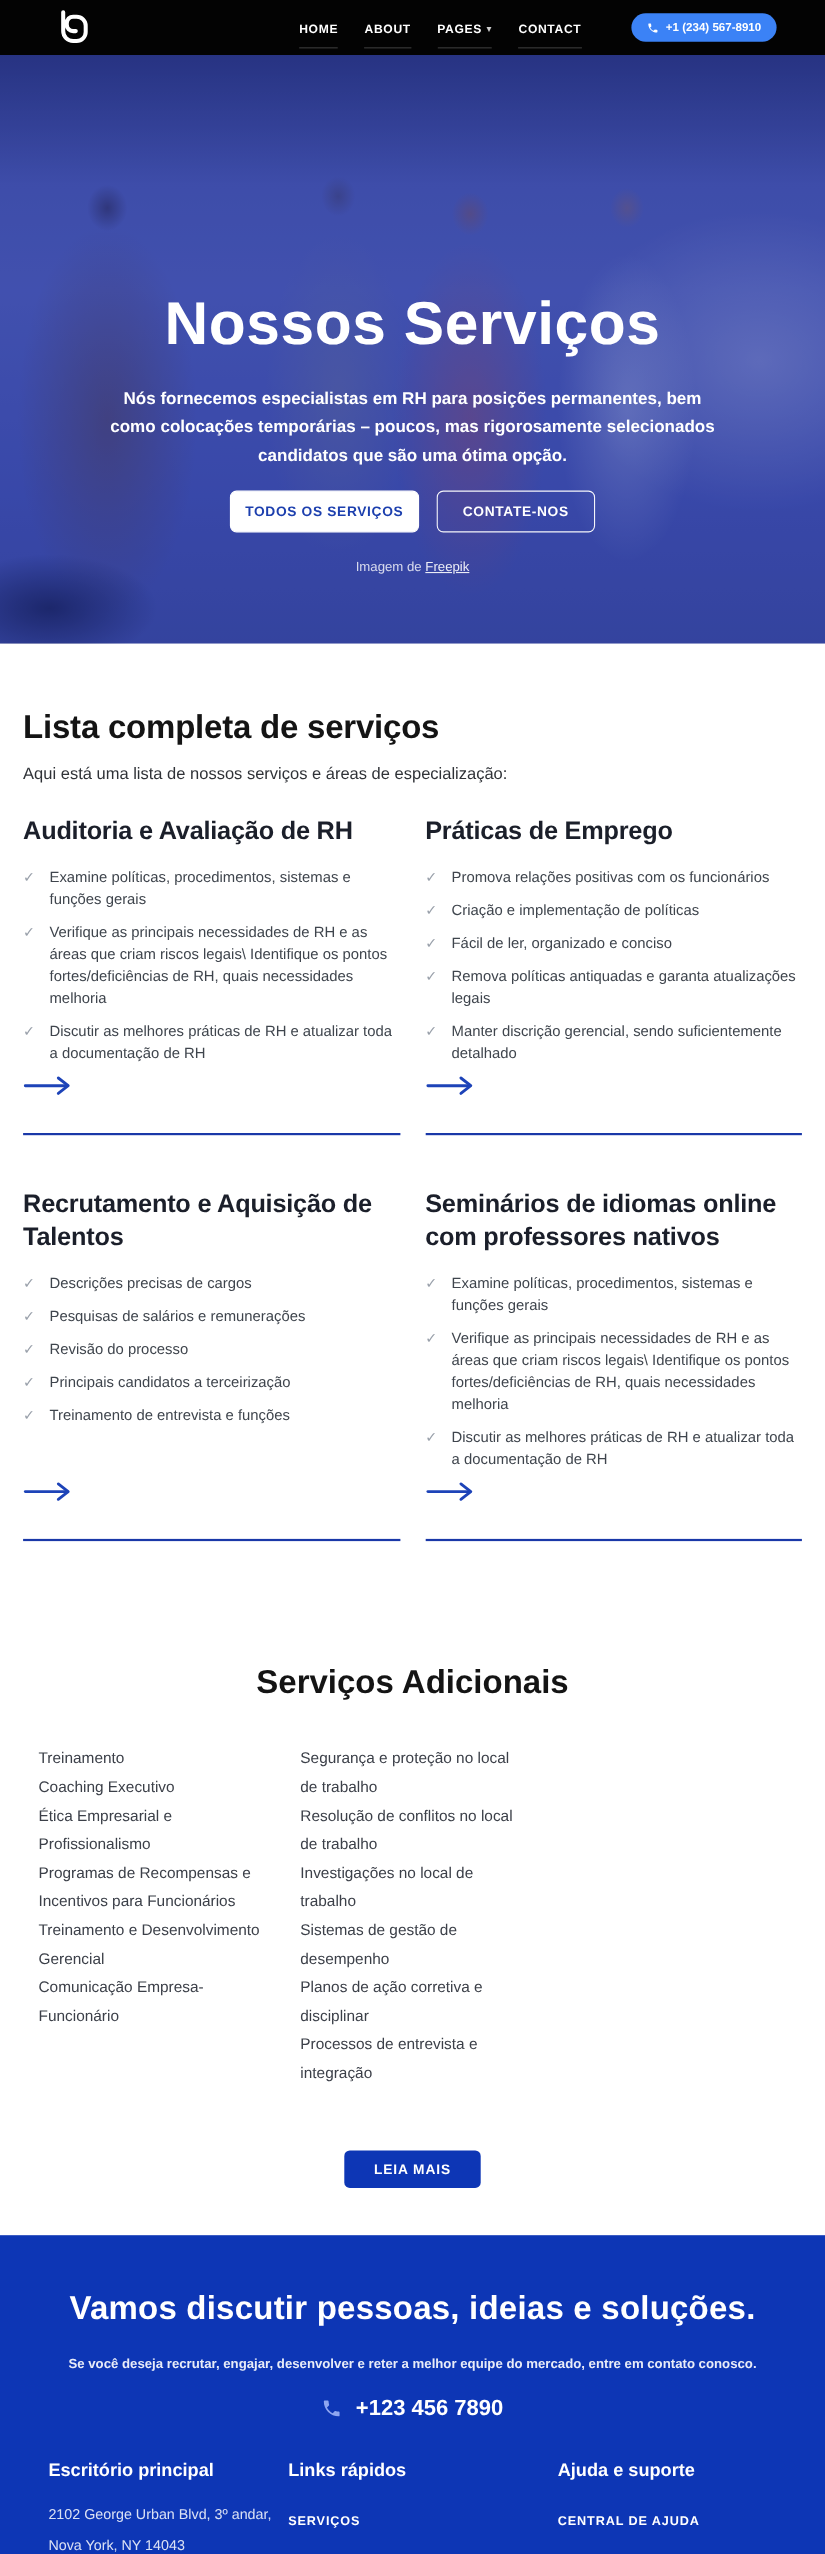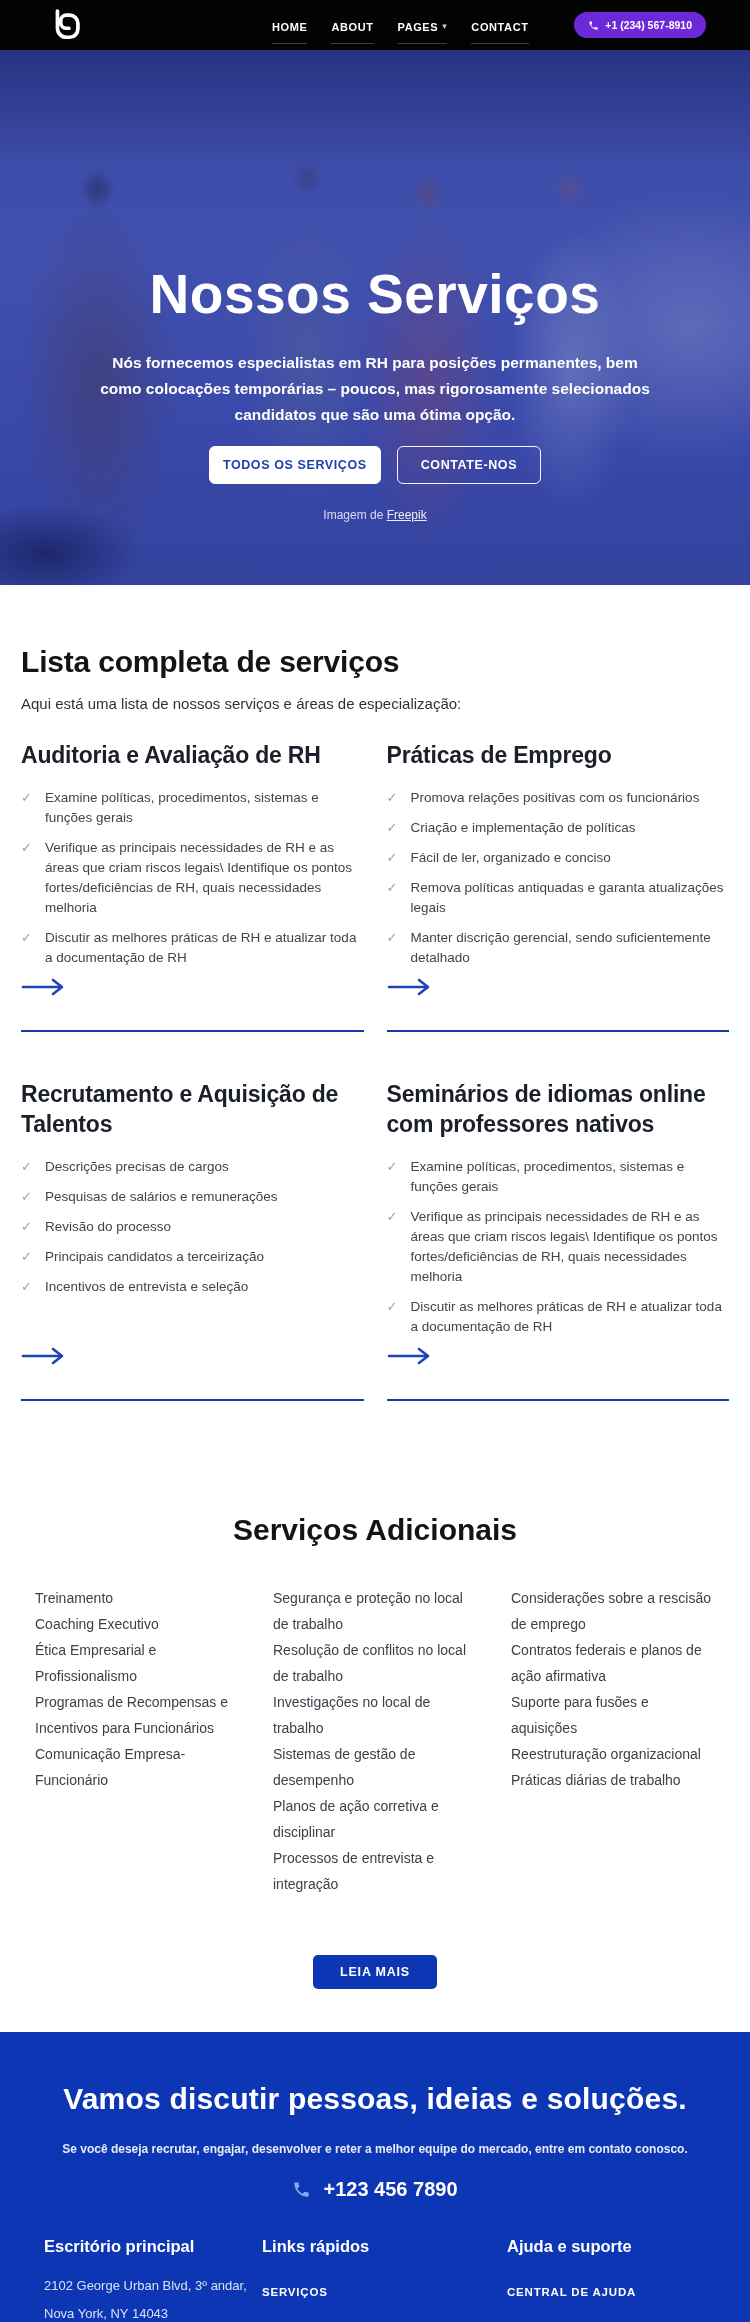--- a/index.html
+++ b/index.html
@@ -5,21 +5,21 @@
   html,body{margin:0;padding:0;background:#fff;}
   body{font-family:"Liberation Sans","DejaVu Sans",sans-serif;color:#17181c;}
   .page{width:750px;margin:0 auto;position:relative;}
 
   
   .nav{height:50px;background:#030303;display:flex;align-items:center;padding:0 44px;box-sizing:border-box;}
   .logo{width:40px;height:40px;display:flex;align-items:center;justify-content:center;cursor:pointer;}
   .menu{list-style:none;display:flex;gap:24px;margin:0 0 0 188px;padding:0;}
   .menu li{color:#fff;font-size:11px;font-weight:bold;letter-spacing:.6px;border-bottom:1px solid #3d3d3d;padding-bottom:10px;margin-bottom:-14px;cursor:pointer;display:flex;gap:4px;align-items:flex-start;}
   .menu .chev{font-size:9px;line-height:11px;color:#cfcfcf;}
-  .phone-pill{margin-left:auto;background:#6d28d9;border-radius:15px;color:#fff;font-size:10.5px;font-weight:bold;display:flex;align-items:center;gap:6px;padding:7px 14px;cursor:pointer;}
+  .phone-pill{margin-left:auto;background:#3b82f6;border-radius:15px;color:#fff;font-size:10.5px;font-weight:bold;display:flex;align-items:center;gap:6px;padding:7px 14px;cursor:pointer;}
 
   
   .hero{position:relative;height:535px;overflow:hidden;
     background:
       linear-gradient(180deg, rgba(15,20,60,.55), rgba(15,20,60,0) 22%),
       radial-gradient(140px 70px at 6% 94%, rgba(8,12,35,.75), rgba(8,12,35,0) 70%),
       radial-gradient(120px 260px at 13% 62%, rgba(95,62,45,.55), rgba(95,62,45,0) 68%),
       radial-gradient(26px 30px at 13% 26%, rgba(40,30,40,.6), rgba(40,30,40,0) 70%),
       radial-gradient(95px 210px at 41% 58%, rgba(125,132,150,.5), rgba(125,132,150,0) 70%),
       radial-gradient(22px 26px at 41% 24%, rgba(70,60,70,.5), rgba(70,60,70,0) 70%),
@@ -207,21 +207,21 @@
           <li>
               <span class="check">✓</span>
               <span>Revisão do processo</span>
             </li>
           <li>
               <span class="check">✓</span>
               <span>Principais candidatos a terceirização</span>
             </li>
           <li>
               <span class="check">✓</span>
-              <span>Incentivos de entrevista e seleção</span>
+              <span>Treinamento de entrevista e funções</span>
             </li>
         </ul>
         <div class="arrow-link">
           <span>
             <svg width="46" height="18" viewBox="0 0 46 18" fill="none" stroke="#1d43b8" stroke-width="2.6" stroke-linecap="round" stroke-linejoin="round">
                 <line x1="2" y1="9" x2="40" y2="9"></line>
                 <polyline points="32 2 41 9 32 16"></polyline>
               </svg>
           </span>
         </div>
@@ -255,37 +255,31 @@
 
     </div>
 
     <h2 class="add-heading">Serviços Adicionais</h2>
     <div class="add-grid">
       <ul>
         <li>Treinamento</li>
         <li>Coaching Executivo</li>
         <li>Ética Empresarial e Profissionalismo</li>
         <li>Programas de Recompensas e Incentivos para Funcionários</li>
+        <li>Treinamento e Desenvolvimento Gerencial</li>
         <li>Comunicação Empresa-Funcionário</li>
       </ul>
       <ul>
         <li>Segurança e proteção no local de trabalho</li>
         <li>Resolução de conflitos no local de trabalho</li>
         <li>Investigações no local de trabalho</li>
         <li>Sistemas de gestão de desempenho</li>
         <li>Planos de ação corretiva e disciplinar</li>
         <li>Processos de entrevista e integração</li>
       </ul>
-      <ul class="add-col3">
-        <li>Considerações sobre a rescisão de emprego</li>
-        <li>Contratos federais e planos de ação afirmativa</li>
-        <li>Suporte para fusões e aquisições</li>
-        <li>Reestruturação organizacional</li>
-        <li>Práticas diárias de trabalho</li>
-      </ul>
     </div>
 
     <div class="readmore-wrap">
       <button class="btn-readmore">LEIA MAIS</button>
     </div>
 
   </div>
 
   <div class="footer">
     <h2 class="f-heading">Vamos discutir pessoas, ideias e soluções.</h2>

